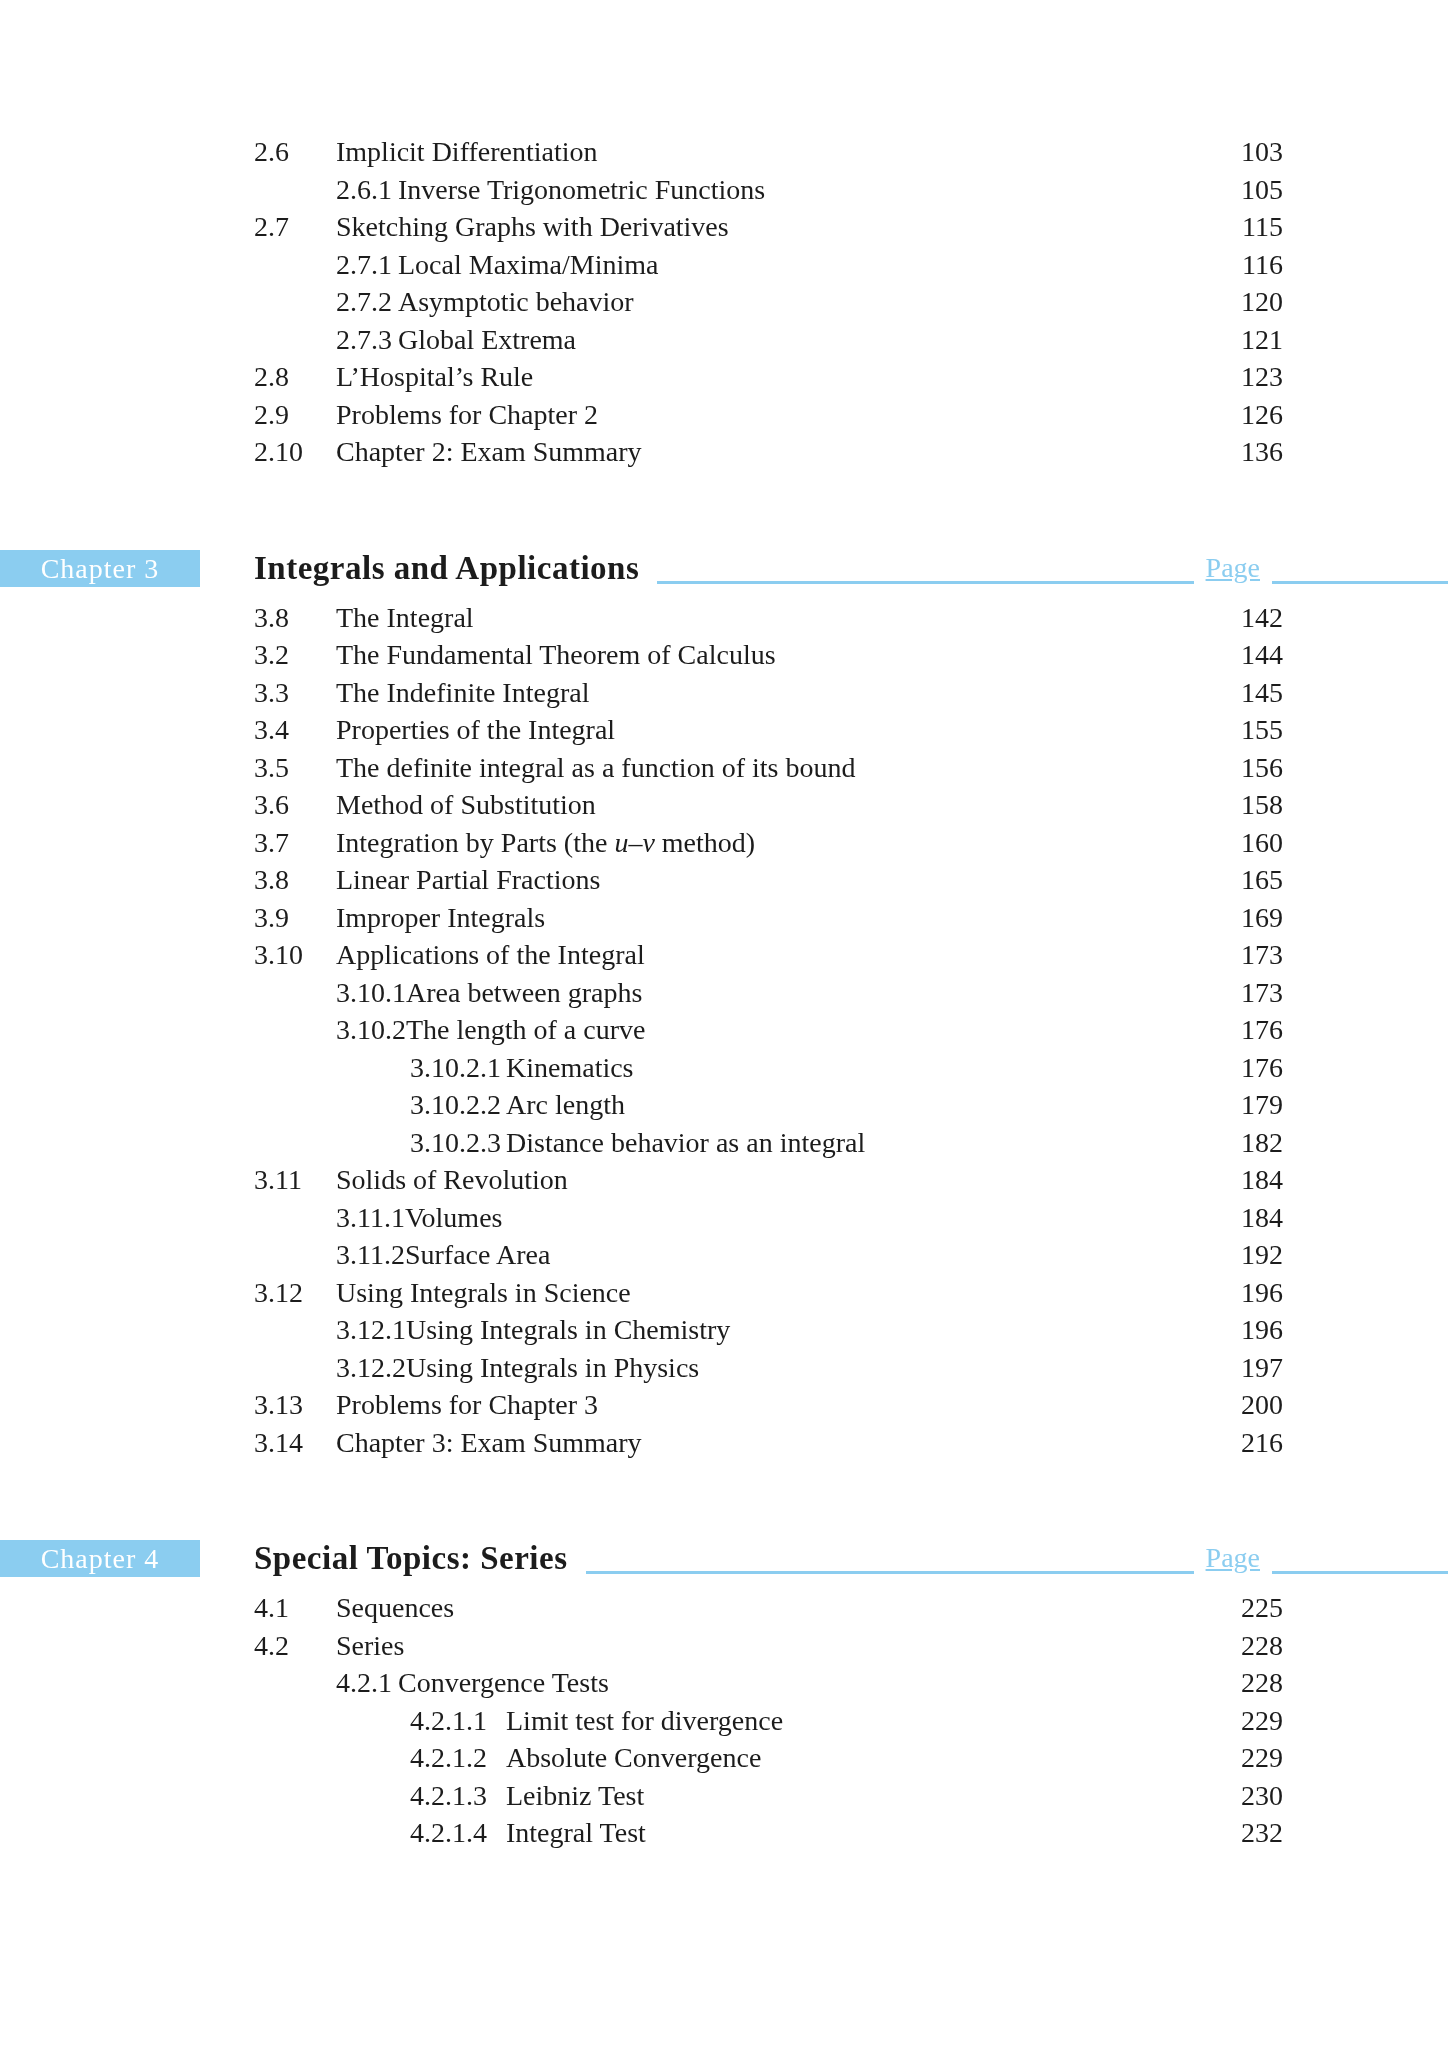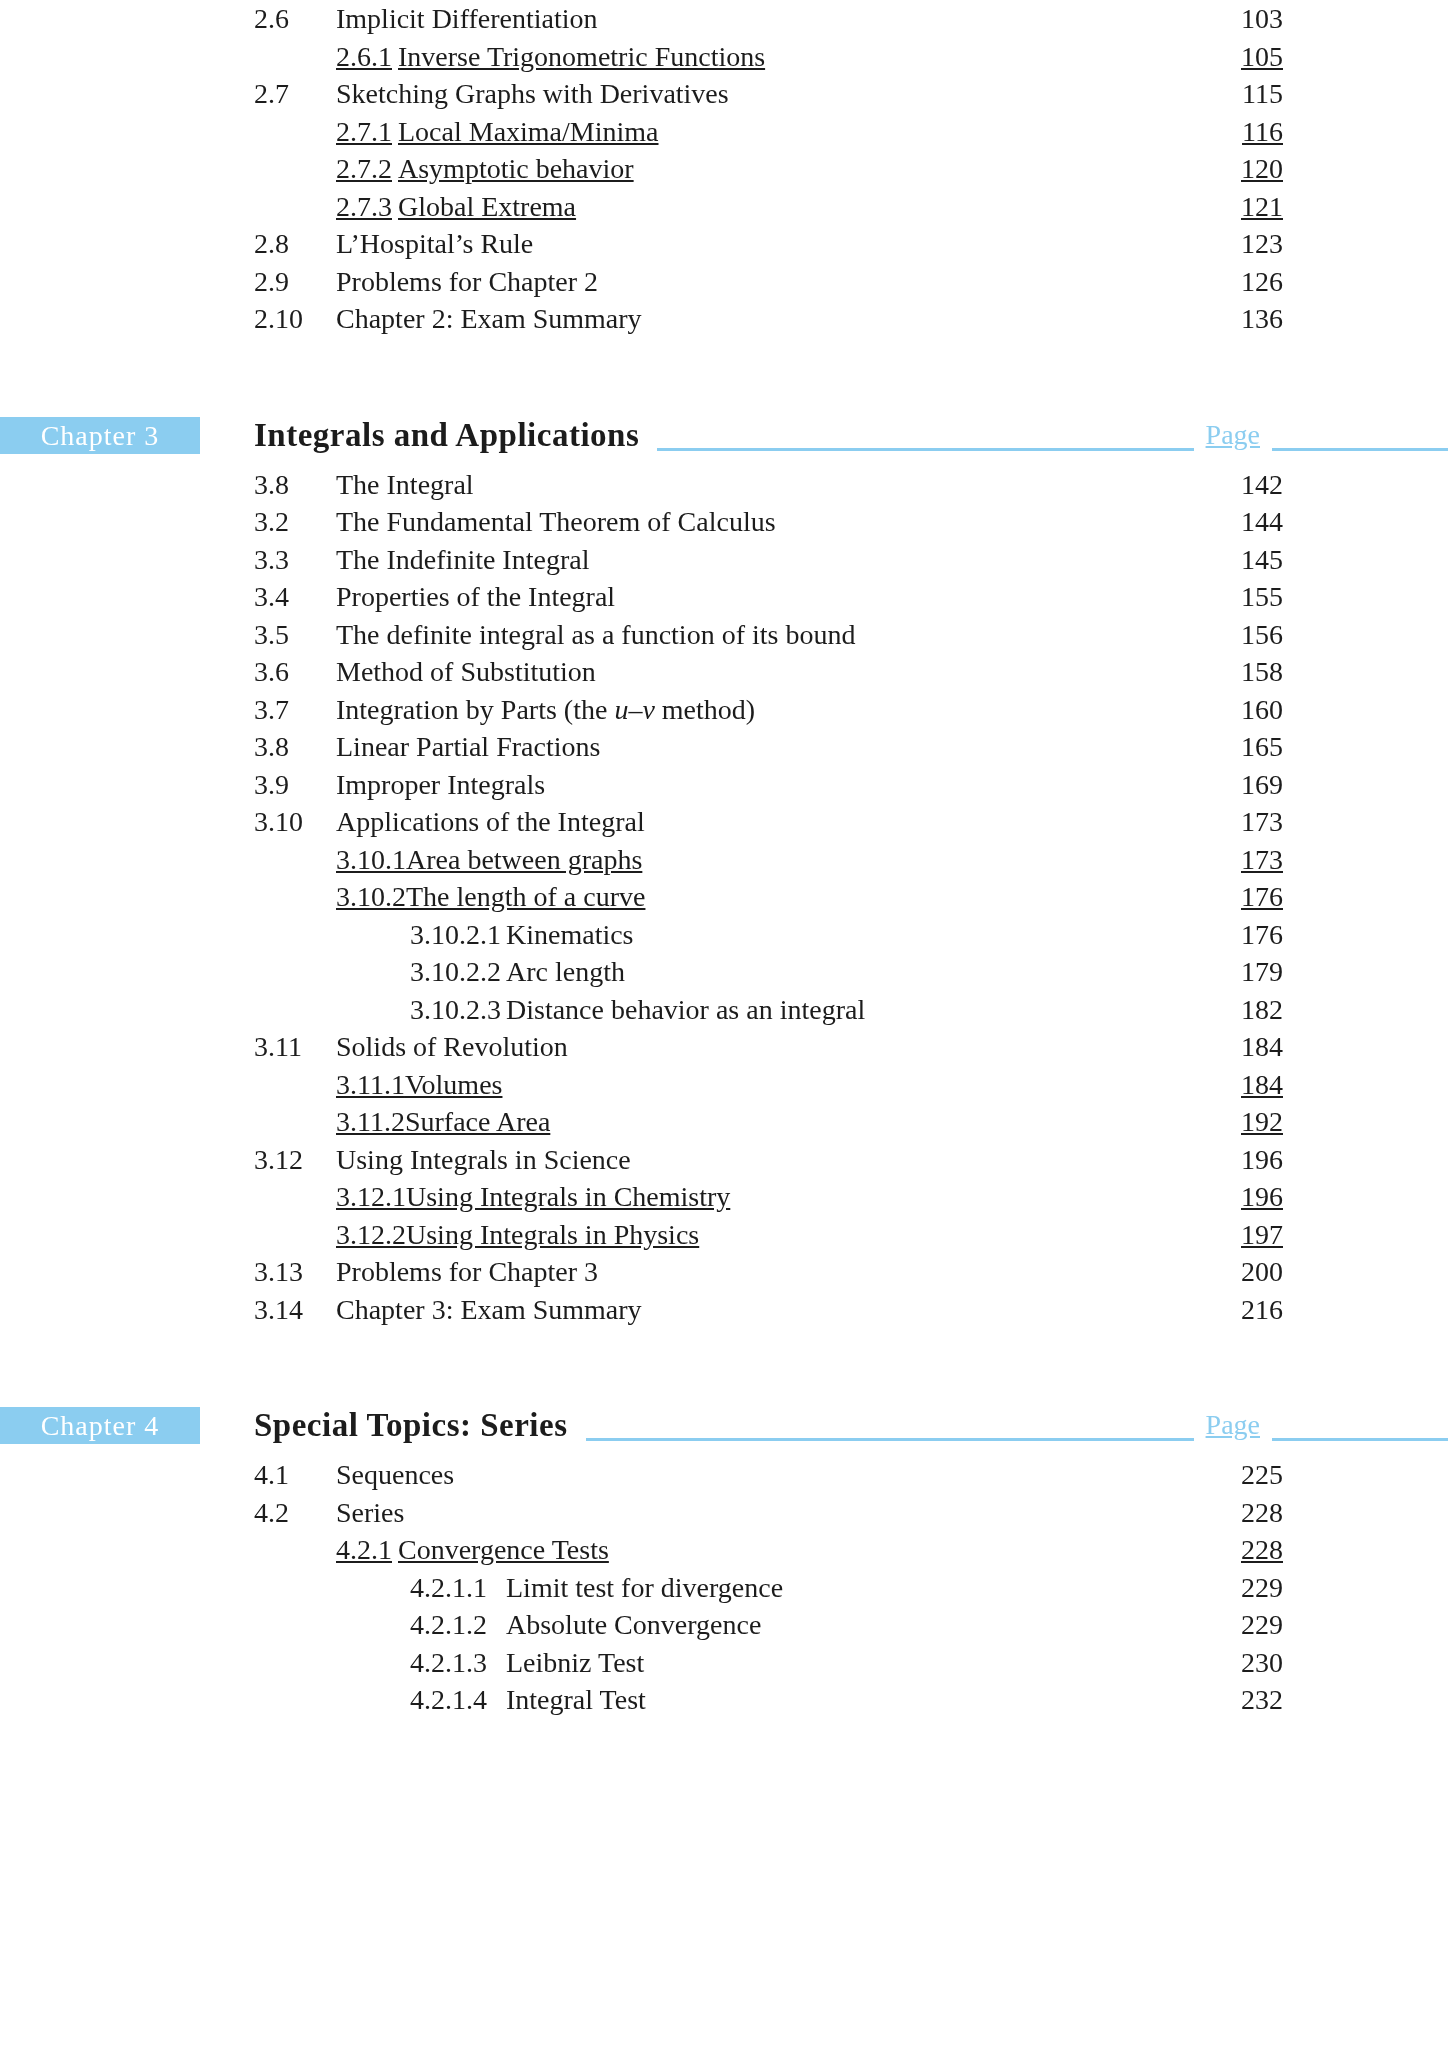--- a/index.html
+++ b/index.html
@@ -9,37 +9,38 @@
   }
   html,body{margin:0;padding:0;}
   body{
     width:1448px;height:2048px;
     background:var(--paper);
     color:var(--ink);
     font-family:"Liberation Serif","DejaVu Serif",serif;
     overflow:hidden;
   }
   .content{
+    padding-top:133px;
     width:1448px;
   }
   .entries{
     margin-left:254px;
     width:1029px;
   }
   .entry{
     display:flex;
     align-items:baseline;
     height:37.5px;
     line-height:37.5px;
     font-size:28px;
     white-space:nowrap;
   }
   .entry .num{flex:none;display:inline-block;}
   .lvl1 .num{min-width:82px;}
-  .lvl2{padding-left:82px;text-decoration:underline;}
+  .lvl2{padding-left:82px;}
   .lvl2 .num{min-width:62px;}
   .lvl3{padding-left:156px;}
   .lvl3 .num{min-width:96px;}
   .entry .pg{margin-left:auto;padding-left:20px;}
   .chapter{
     position:relative;
     margin-top:72px;
   }
   .chapter-header{
     display:flex;

